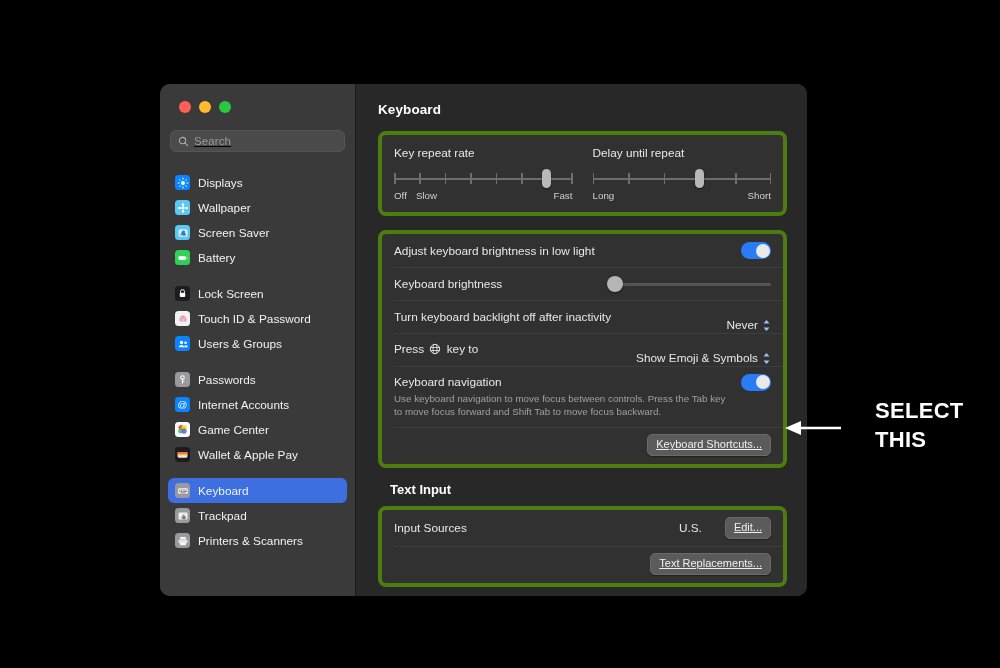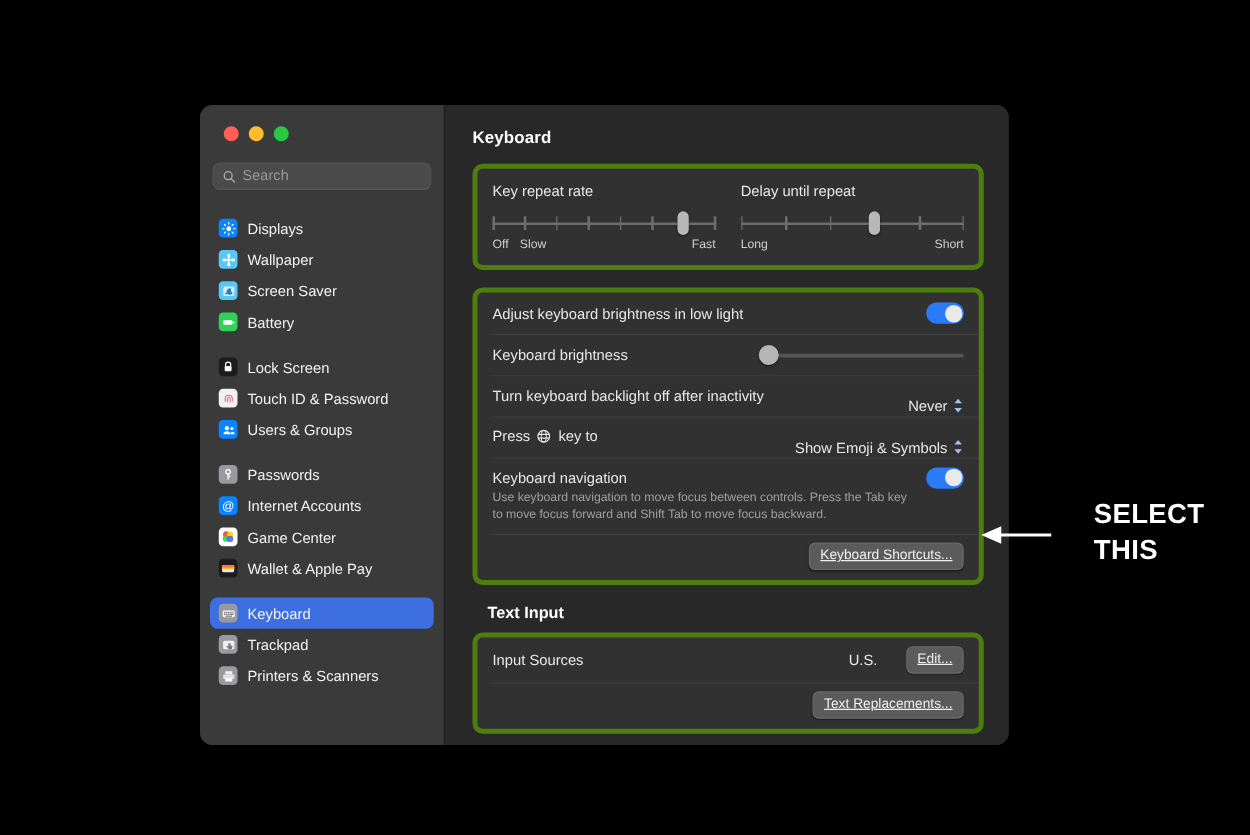--- a/index.html
+++ b/index.html
@@ -28,21 +28,21 @@
   .traffic { display: flex; gap: 8px; padding: 17px 0 0 11px; }
   .dot { width: 12px; height: 12px; border-radius: 50%; }
   .dot.red { background: #ff5f57; }
   .dot.yellow { background: #febc2e; }
   .dot.green { background: #28c840; }
 
   .search-wrap { margin: 17px 2px 0 2px; }
   .search {
     height: 22px; border-radius: 6px; background: #4b4b4b;
     border: 1px solid #555; display: flex; align-items: center;
-    padding: 0 7px; gap: 5px;
+    padding: 0 7px; gap: 5px; text-decoration: underline;
   }
   .search svg { flex: 0 0 11px; }
   .search-ph { font-size: 11.5px; color: #9a9a9a; letter-spacing: .1px; }
 
   .nav { margin-top: 18px; }
   .nav-group { margin-bottom: 11px; }
   .item {
     display: flex; align-items: center; gap: 8px;
     height: 25px; padding: 0 7px; border-radius: 6px;
     color: #f2f2f2; font-size: 11.8px; white-space: nowrap;
@@ -105,21 +105,21 @@
   .toggle {
     width: 30px; height: 17px; border-radius: 9px; background: #2a7bf6;
     position: relative; flex: 0 0 30px;
   }
   .toggle::after {
     content: ""; position: absolute; top: 1.5px; right: 1.5px;
     width: 14px; height: 14px; border-radius: 50%; background: #eaeaea;
   }
 
   
-  .popup { display: flex; align-items: center; gap: 4px; margin-top: 16px; }
+  .popup { display: flex; align-items: flex-end; gap: 4px; margin-top: 16px; }
   .chev { display: flex; flex-direction: column; line-height: 0; color: #9ec2f2; }
   .chev svg { display: block; }
 
   
   .btn {
     background: #5b5b5b; border: 1px solid #6a6a6a; border-radius: 5px;
     color: #f0f0f0; font-size: 11px; padding: 3px 8px 5px 8px;
     box-shadow: 0 1px 1px rgba(0,0,0,.35);
     text-decoration: underline;
   }

